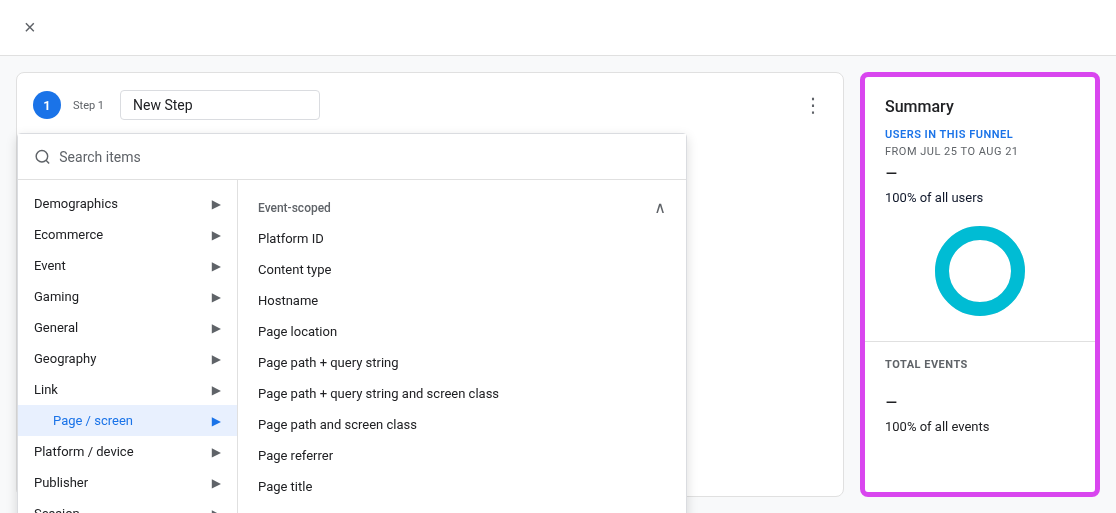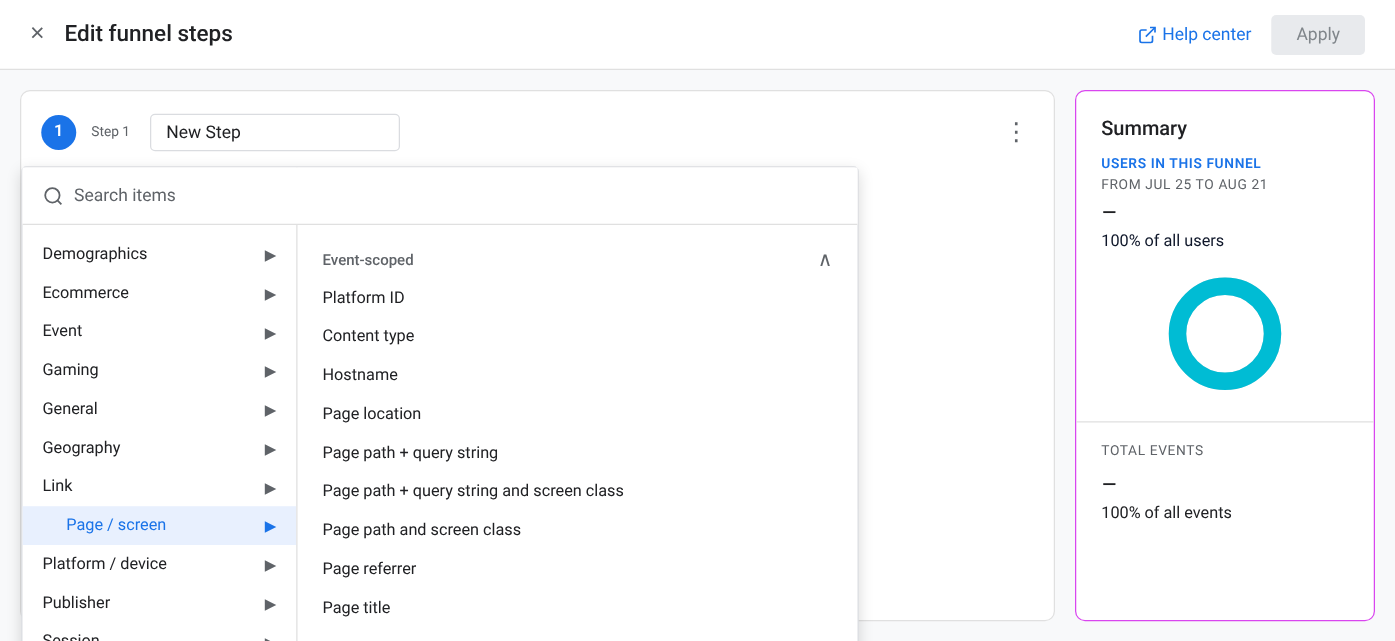--- a/index.html
+++ b/index.html
@@ -84,56 +84,44 @@
     }
 
     .or-badge {
       padding: 4px 12px; background: #e8f0fe; color: #1a73e8;
       border-radius: 4px; font-size: 13px; font-weight: 500;
     }
     .close-circle { color: #5f6368; font-size: 18px; cursor: pointer; }
 
     
     .summary-panel {
-      width: 240px; background: #fff; border-radius: 8px; border: 1px solid #d946ef;
+      width: 240px; background: #fff; border-radius: 8px; border: 5px solid #d946ef;
       padding: 20px; flex-shrink: 0;
     }
     .summary-title { font-size: 16px; font-weight: 500; color: #202124; margin-bottom: 12px; }
     .summary-subtitle { font-size: 11px; font-weight: 600; color: #1a73e8; letter-spacing: 0.5px; margin-bottom: 4px; }
     .summary-dash { font-size: 20px; color: #202124; margin-bottom: 4px; }
     .summary-pct { font-size: 13px; color: #0f172a; margin-bottom: 16px; }
 
     .donut-container { display: flex; justify-content: center; margin-bottom: 20px; }
     .donut-svg { width: 100px; height: 100px; }
 
     .divider { height: 1px; background: #e0e0e0; margin: 0 -20px 16px; }
-    .total-events-label { font-size: 11px; font-weight: 400; color: #5f6368; letter-spacing: 0.5px; margin-bottom: 8px; }
+    .total-events-label { font-size: 11px; font-weight: 700; color: #5f6368; letter-spacing: 0.5px; margin-bottom: 20px; }
     .total-events-dash { font-size: 20px; color: #202124; margin-bottom: 4px; }
     .total-events-pct { font-size: 13px; color: #202124; }
   </style>
 </head>
 <body>
 
 <div class="header">
   <div class="header-left">
     <button class="close-btn">
       <span>×</span>
     </button>
-    <span class="header-title">Edit funnel steps</span>
-  </div>
-  <div class="header-right">
-    <a class="help-center-link" href="#">
-      <svg width="16" height="16" viewBox="0 0 24 24" fill="none" stroke="#1a73e8" stroke-width="2">
-        <path d="M18 13v6a2 2 0 01-2 2H5a2 2 0 01-2-2V8a2 2 0 012-2h6"></path>
-        <polyline points="15 3 21 3 21 9"></polyline>
-        <line x1="10" y1="14" x2="21" y2="3"></line>
-      </svg>
-      <span>Help center</span>
-    </a>
-    <button class="apply-btn">Apply</button>
   </div>
 </div>
 
 <div class="main-content">
 
   <div class="editor-panel">
     <div class="step-header">
       <div class="step-badge">1</div>
       <span class="step-label">Step 1</span>
       <input class="step-name-input" type="text" value="New Step" placeholder="New Step" style="">

